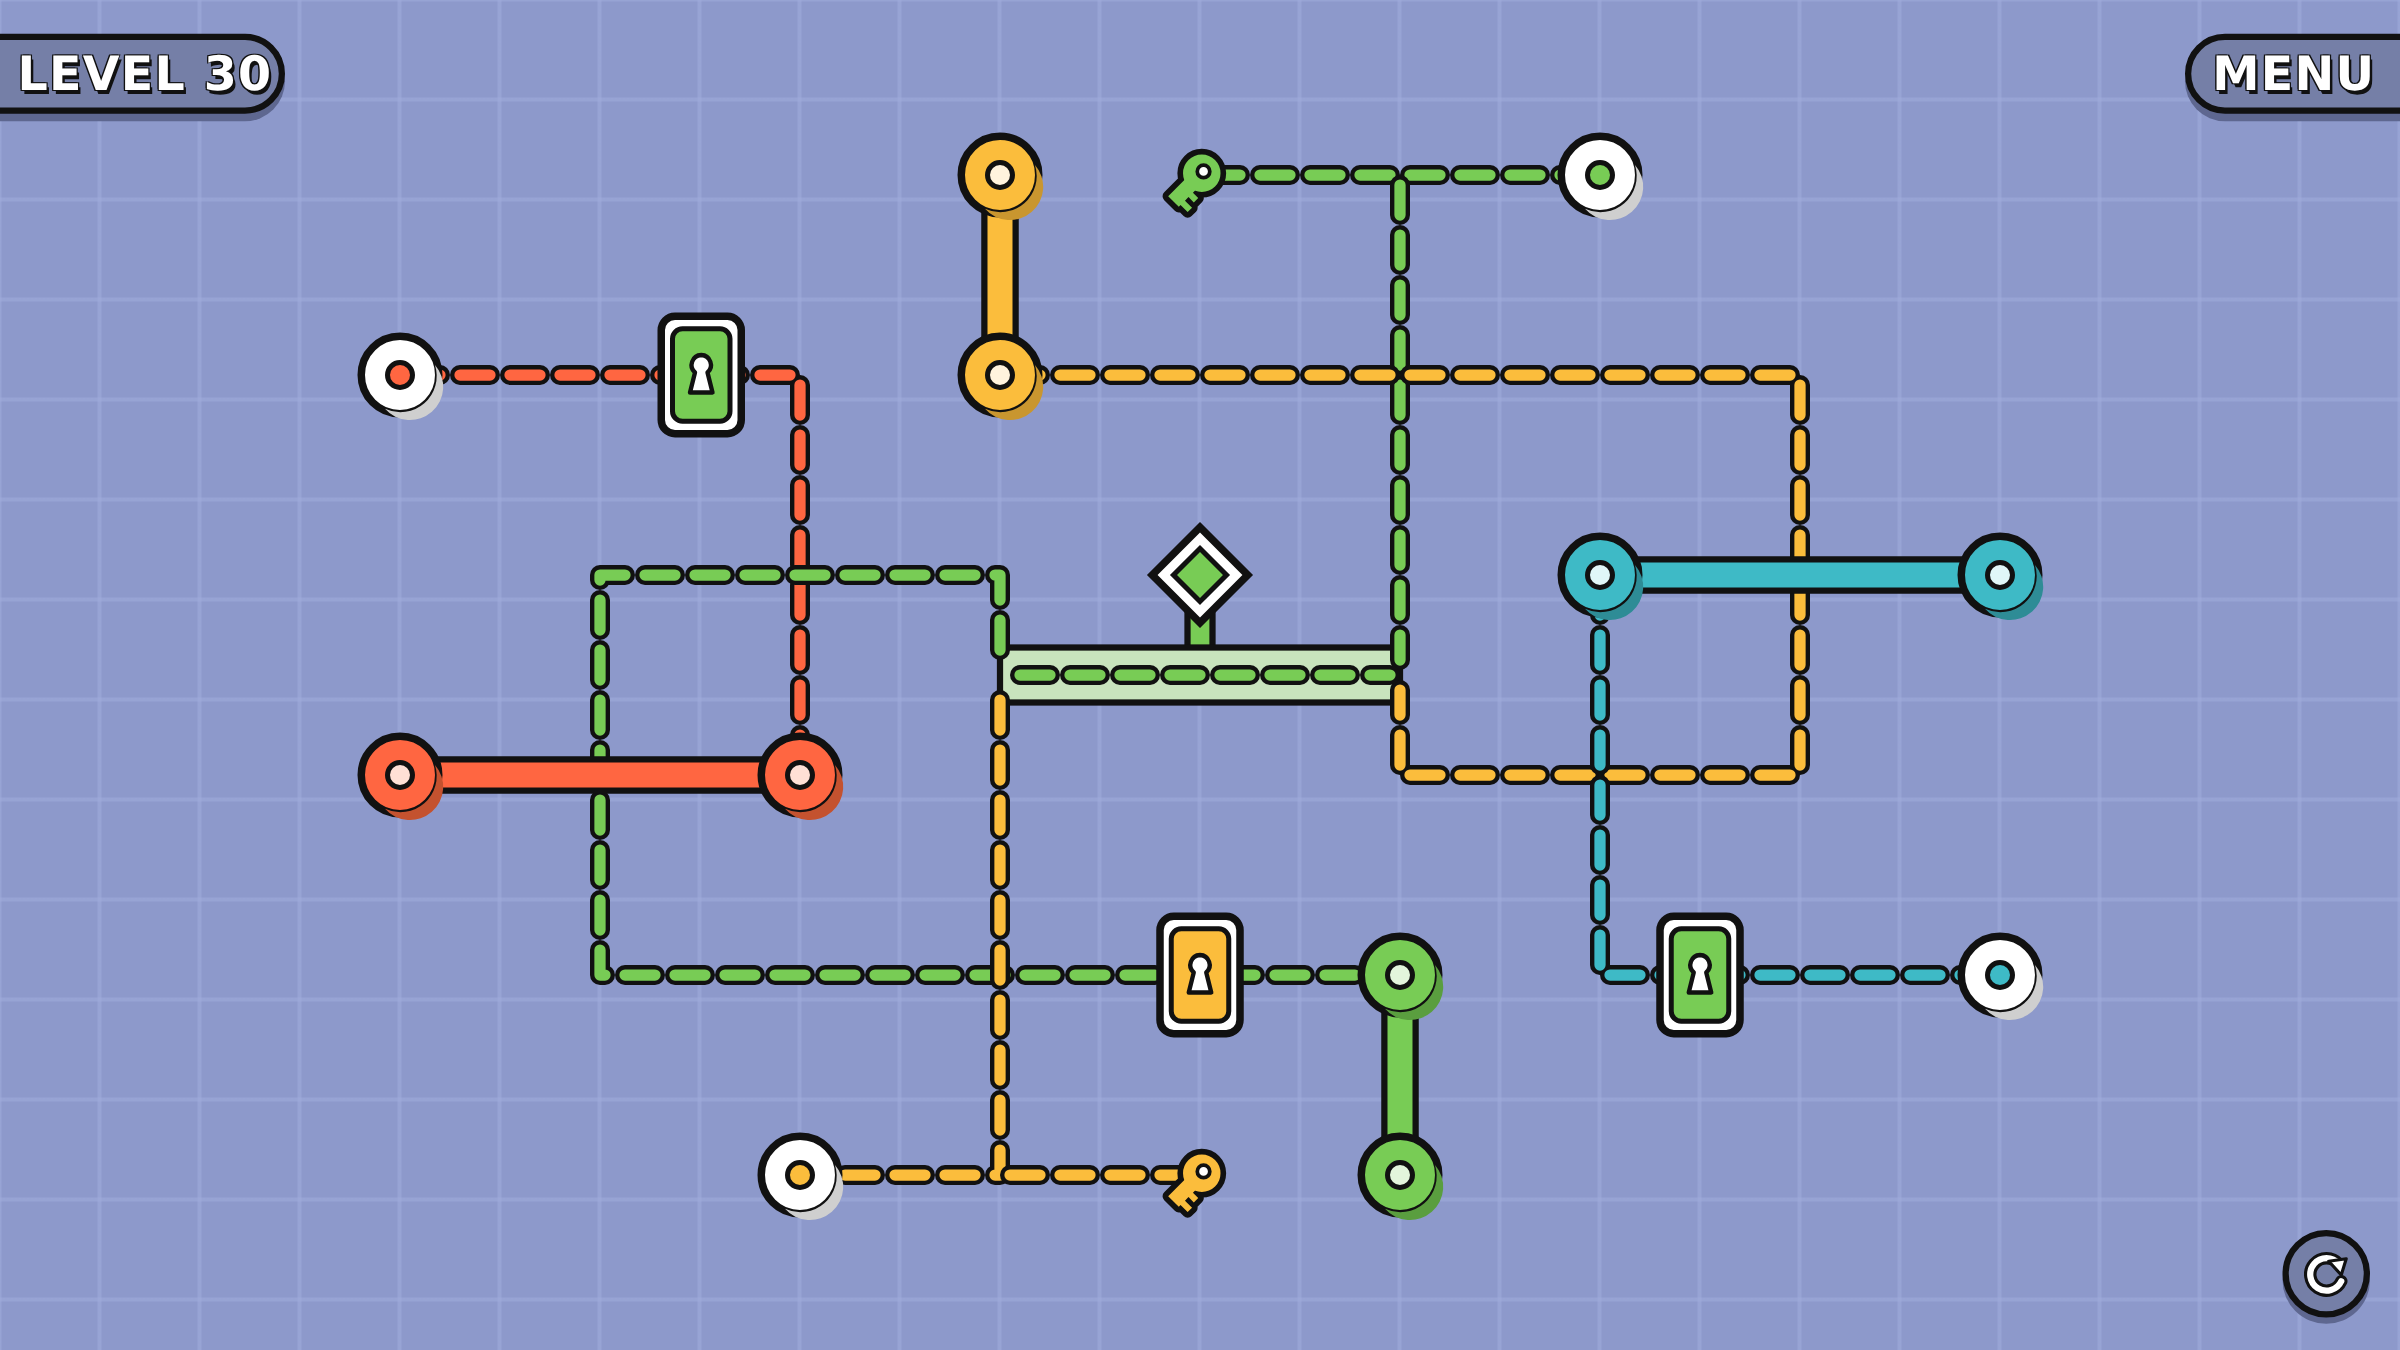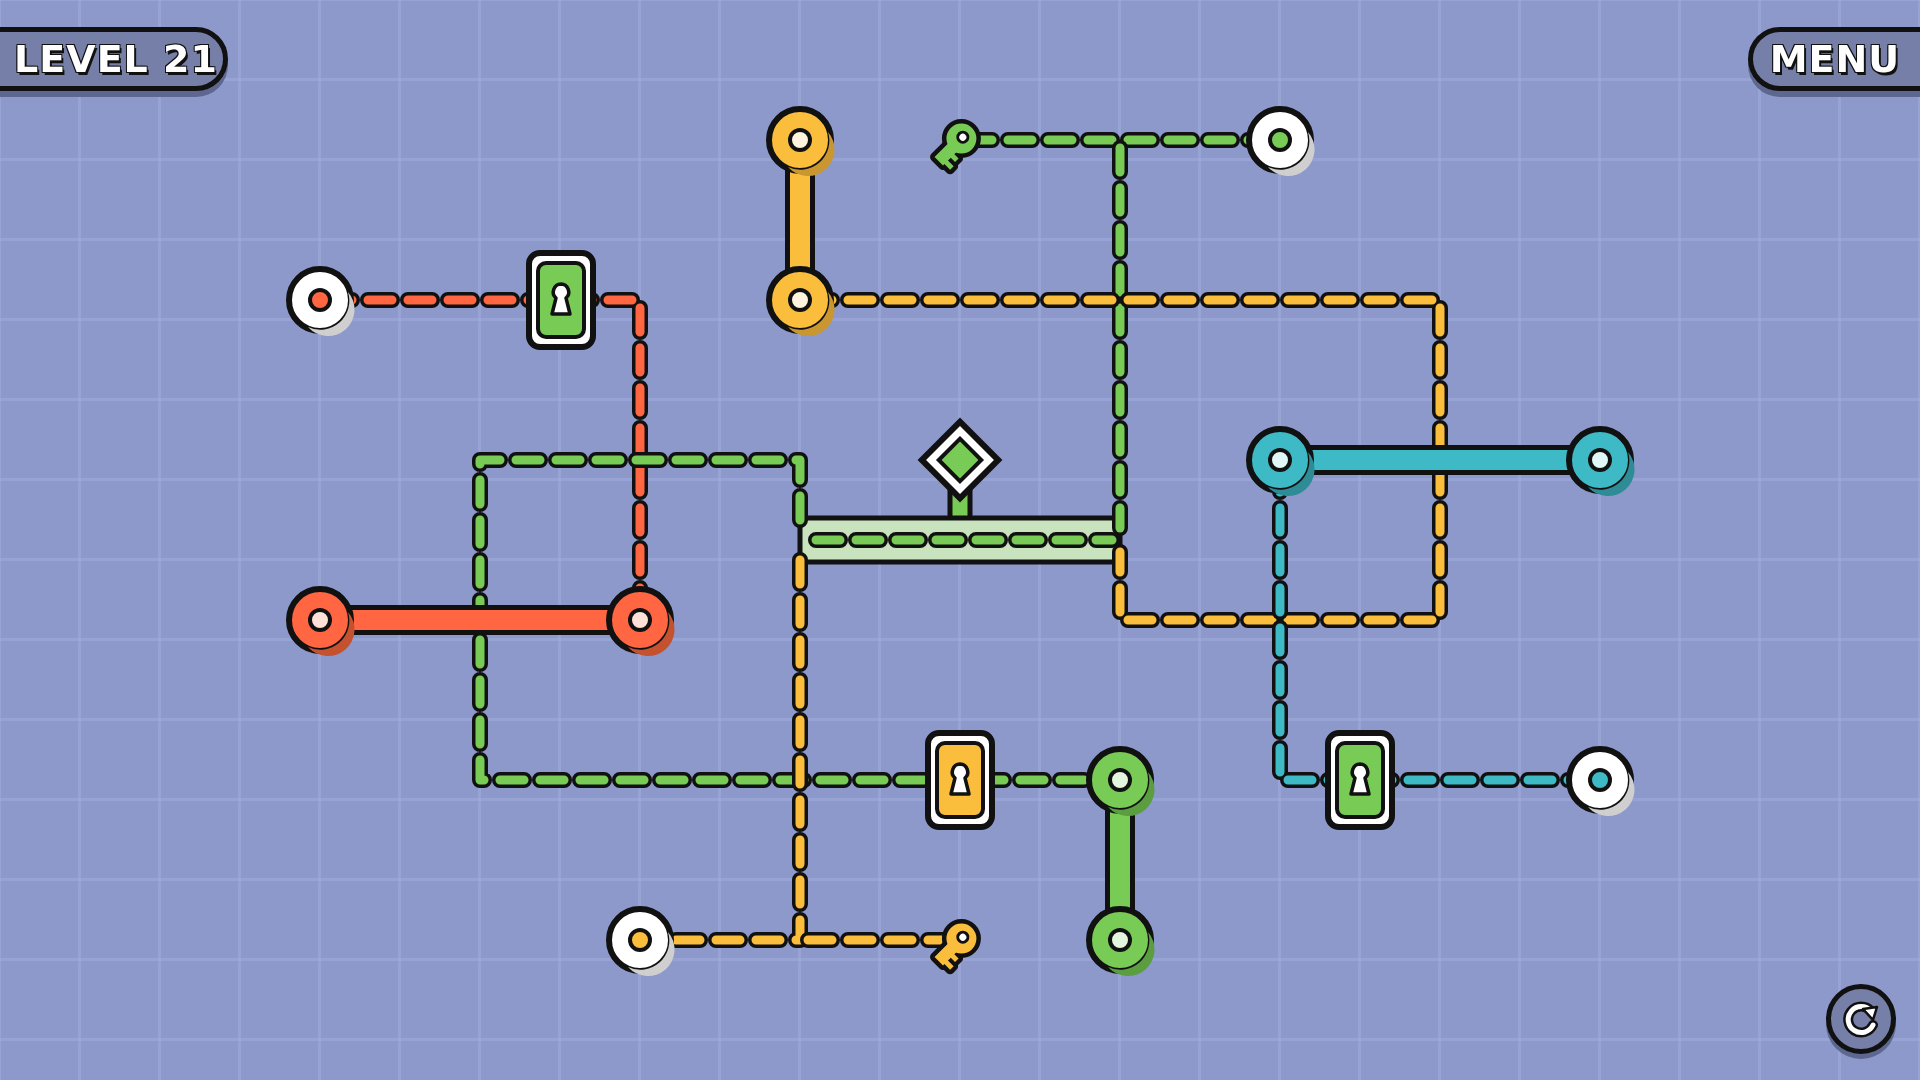--- a/index.html
+++ b/index.html
@@ -194,21 +194,21 @@
         <g transform="translate(1120,940)">
           <circle r="31" fill="#78cc55" stroke="#111111" stroke-width="6"></circle>
           <path d="M28,-8 A29,29 0 0 1 -12,27 A26,26 0 0 0 28,-8 Z" fill="#5a9e3f"></path>
           <circle r="10" fill="#e3f5dc" stroke="#111111" stroke-width="4"></circle>
         </g>
       </g>
     </g>
 </svg>
 
 <div id="level-pill" class="pill">
-  <span>LEVEL 21</span>
+  <span>LEVEL 30</span>
 </div>
 
 <div id="menu-pill" class="pill">
   <span>MENU</span>
 </div>
 
 <div id="restart-btn">
   <svg width="44" height="44" viewBox="0 0 44 44">
     <path d="M32 14 A13 13 0 1 0 34 28" fill="none" stroke="#111" stroke-width="10" stroke-linecap="round"></path>
     <path d="M32 14 A13 13 0 1 0 34 28" fill="none" stroke="#fff" stroke-width="5" stroke-linecap="round"></path>

